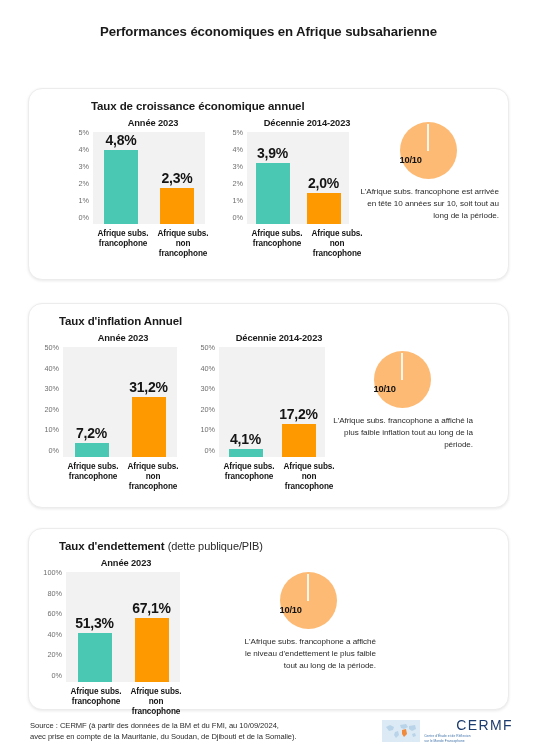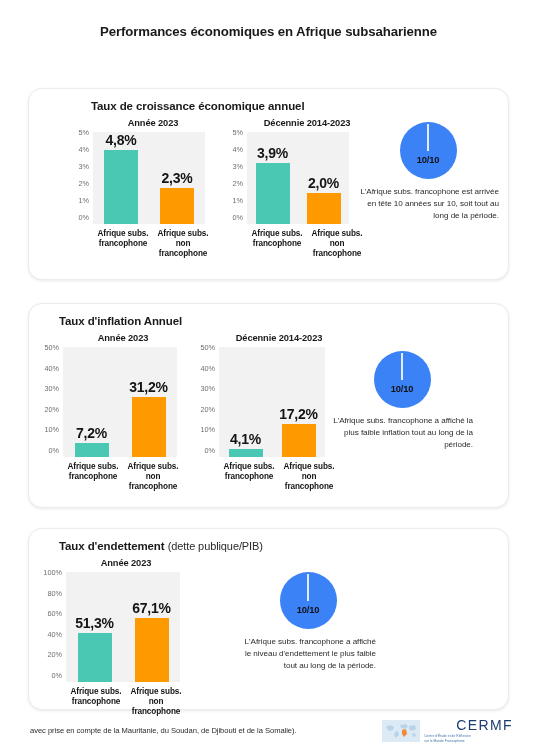--- a/index.html
+++ b/index.html
@@ -141,24 +141,23 @@
     display: flex;
     flex-direction: column;
     align-items: center;
     box-sizing: border-box;
   }
   .pie-badge {
     position: relative;
     width: 57px;
     height: 57px;
     border-radius: 50%;
-    background: #3b82f6;
+    background: #fdba74;
     display: flex;
     align-items: center;
-    justify-content: center;
   }
   .pie-badge .tick {
     position: absolute;
     top: 2px;
     left: 50%;
     width: 1.4px;
     height: 27px;
     margin-left: -0.7px;
     background: #ffffff;
     opacity: 0.85;
@@ -438,20 +437,21 @@
           <div class="tick"></div>
           <div class="badge-text">10/10</div>
         </div>
         <div class="note-caption">L'Afrique subs. francophone a affiché le niveau d'endettement le plus faible tout au long de la période.</div>
       </div>
   </div>
 </div>
 
 <div class="footer">
   <div class="source-text">
+    <div>Source : CERMF (à partir des données de la BM et du FMI, au 10/09/2024,</div>
     <div>avec prise en compte de la Mauritanie, du Soudan, de Djibouti et de la Somalie).</div>
   </div>
   <div class="logo">
     <div class="logo-map">
       <svg width="38" height="22" viewBox="0 0 38 22" aria-hidden="true">
         <rect width="38" height="22" fill="#dceaf5"></rect>
         <path d="M4 7 L8 5 L12 7 L11 10 L7 11 Z" fill="#b9d4e8"></path>
         <path d="M13 12 L16 11 L17 15 L14 18 L12 15 Z" fill="#b9d4e8"></path>
         <path d="M18 5 L24 4 L26 7 L22 9 L19 8 Z" fill="#b9d4e8"></path>
         <path d="M20 10 L24 9 L25 14 L22 17 L20 14 Z" fill="#f08a3c"></path>

